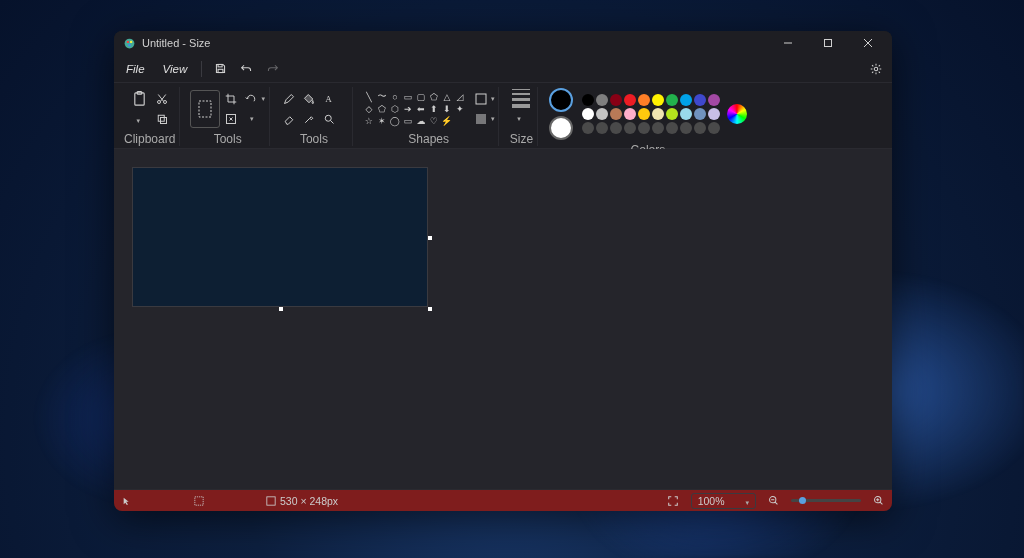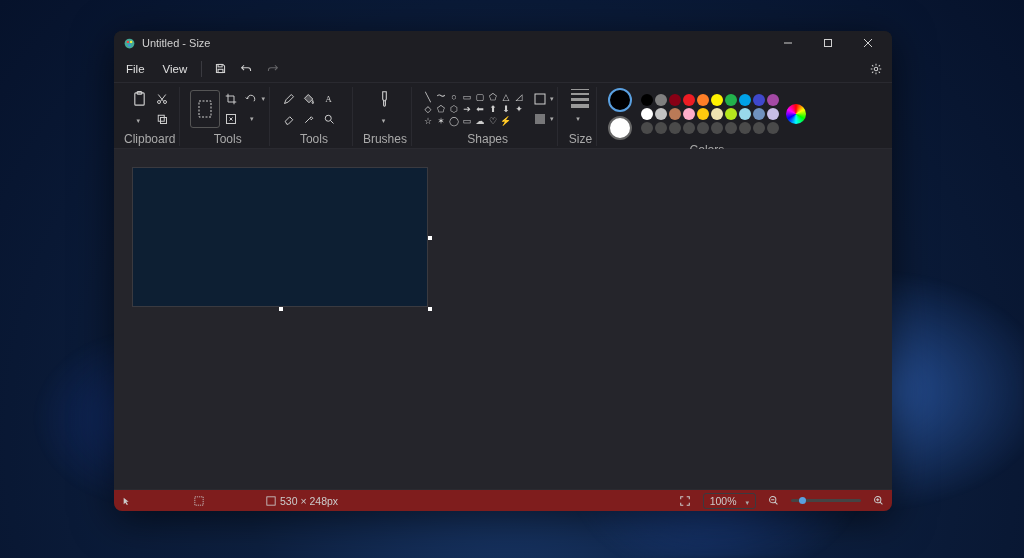--- a/index.html
+++ b/index.html
@@ -51,20 +51,21 @@
     display: flex; align-items: center; justify-content: center;
     color: #d0d0d0;
   }
   .menubar {
     height: 28px;
     display: flex;
     align-items: center;
     padding: 0 4px;
     gap: 2px;
     border-bottom: 1px solid #2a2a30;
+    font-style: italic;
   }
   .menu-item {
     padding: 4px 8px;
     font-size: 11.5px;
     color: #e0e0e0;
     border-radius: 3px;
   }
   .menubar .divider { width:1px; height:16px; background:#3a3a40; margin:0 4px; }
   .qa-btn {
     width: 24px; height: 24px;
@@ -364,35 +365,20 @@
               <svg width="12" height="12" viewBox="0 0 16 16" fill="none" stroke="currentColor" stroke-width="1.3">
                 <circle cx="7" cy="7" r="4"></circle>
                 <path d="M10 10l4 4"></path>
               </svg>
             </div>
         </div>
       </div>
       <div class="group-label">Tools</div>
     </div>
 
-    <div class="ribbon-group">
-      <div class="group-body">
-        <div class="rb-col">
-          <div class="rb-btn">
-            <svg width="15" height="18" viewBox="0 0 16 20" fill="none" stroke="currentColor" stroke-width="1.2">
-                <path d="M6 2h4v8l-1 2H7l-1-2zM7 12v5a1 1 0 002 0v-5"></path>
-              </svg>
-          </div>
-          <div class="rb-btn small">
-              <span class="dropdown-caret">▾</span>
-            </div>
-        </div>
-      </div>
-      <div class="group-label">Brushes</div>
-    </div>
 
     <div class="ribbon-group">
       <div class="group-body">
         <div class="shapes-grid">
           <div class="shape-cell">╲</div>
           <div class="shape-cell">〜</div>
           <div class="shape-cell">○</div>
           <div class="shape-cell">▭</div>
           <div class="shape-cell">▢</div>
           <div class="shape-cell">⬠</div>
@@ -521,21 +507,21 @@
           <rect x="1" y="1" width="10" height="10"></rect>
         </svg>
       <span>530 × 248px</span>
     </div>
     <div class="spacer"></div>
     <div>
       <svg width="12" height="12" viewBox="0 0 14 14" fill="none" stroke="currentColor" stroke-width="1.2">
           <path d="M2 5V2h3M12 5V2H9M2 9v3h3M12 9v3H9"></path>
         </svg>
     </div>
-    <div style="display:flex;align-items:flex-end;gap:8px;border:1px solid #3a3a40;padding:1px 6px;border-radius:3px">
+    <div style="display:flex;align-items:flex-end;gap:20px;border:1px solid #3a3a40;padding:1px 6px;border-radius:3px">
       <span>100%</span>
       <span class="dropdown-caret">▾</span>
     </div>
     <div>
       <svg width="11" height="11" viewBox="0 0 14 14" fill="none" stroke="currentColor" stroke-width="1.3">
           <circle cx="6" cy="6" r="4"></circle>
           <path d="M4 6h4M9 9l3 3"></path>
         </svg>
     </div>
     <div class="zoom-slider">

